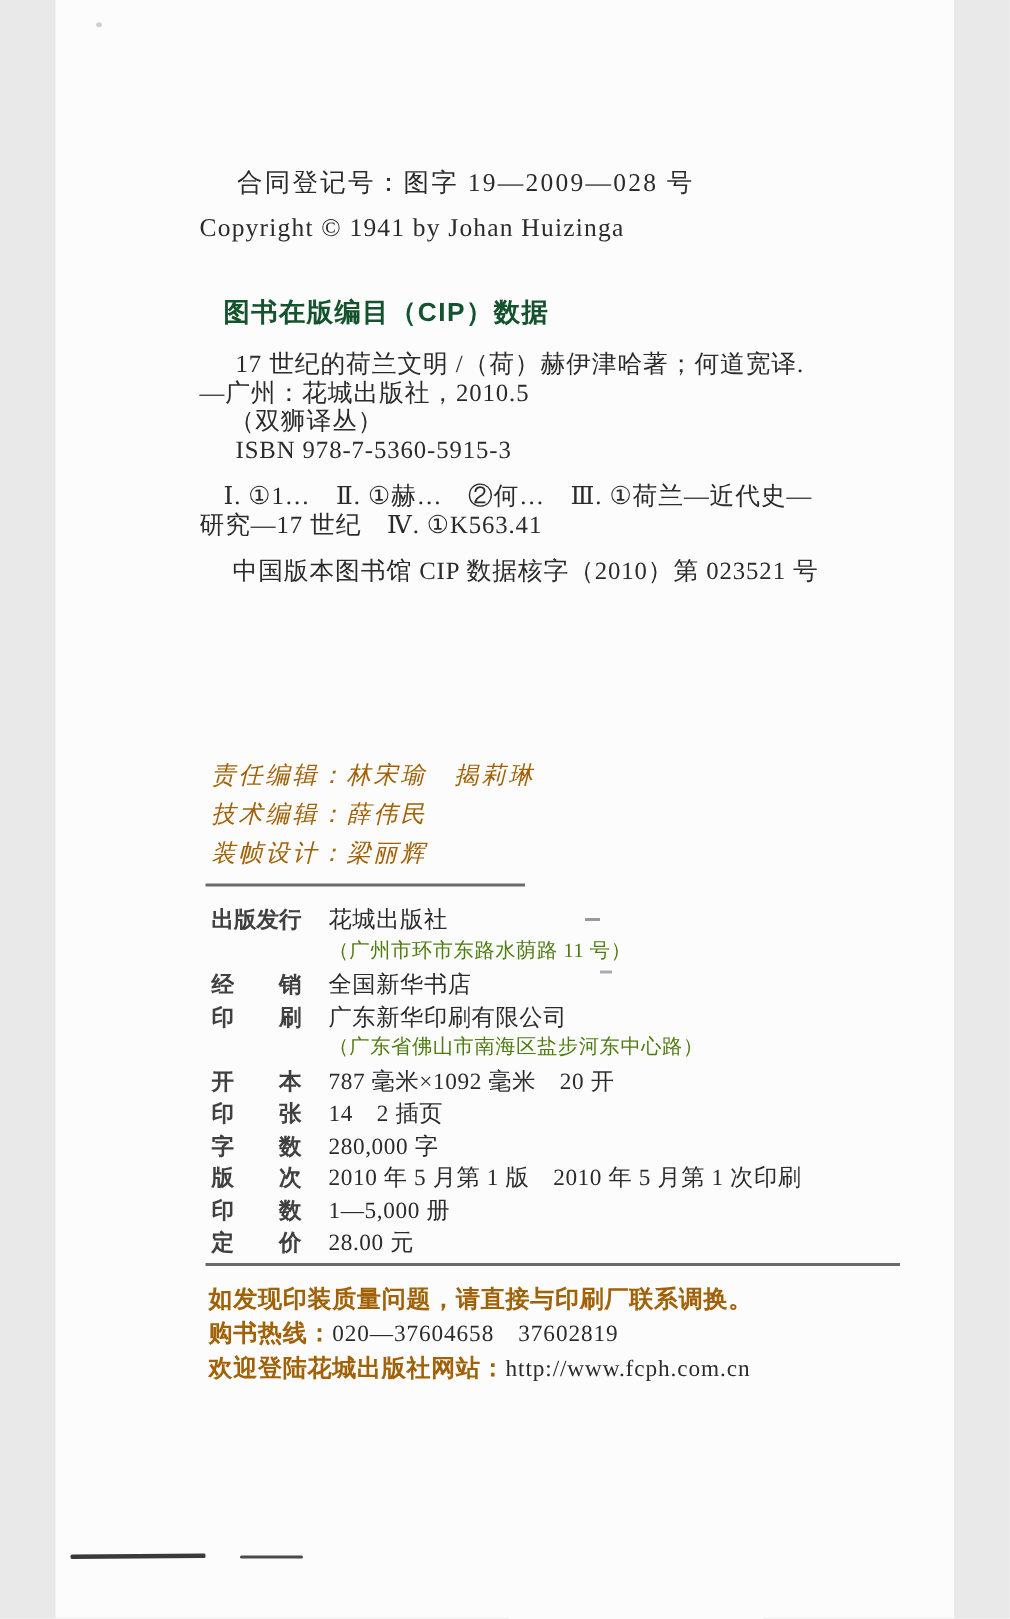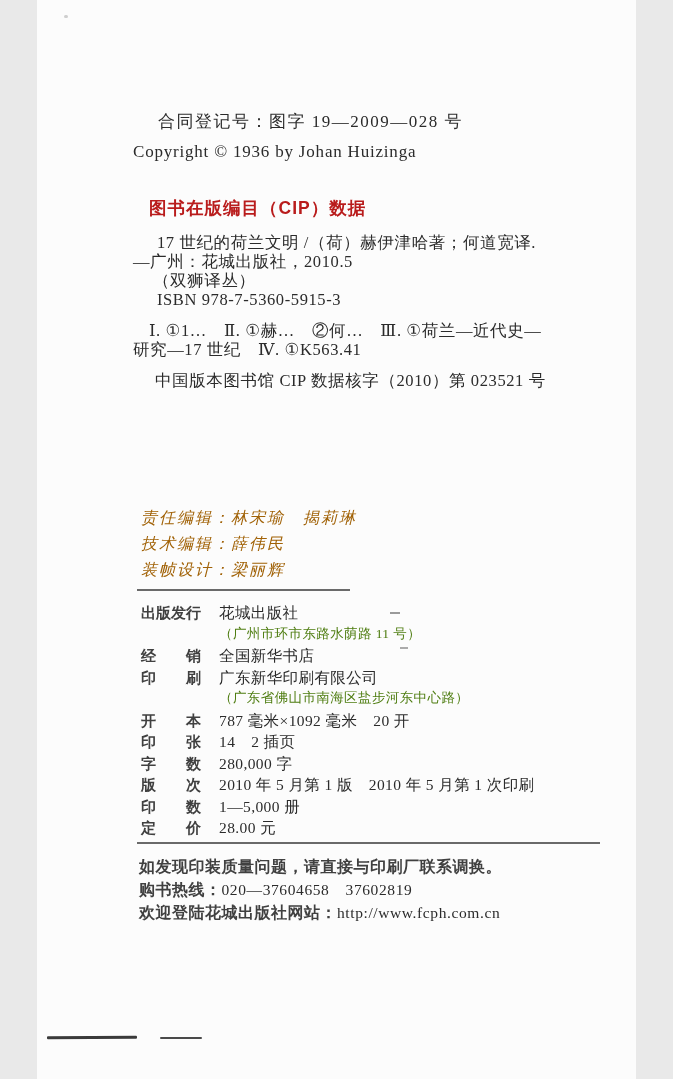--- a/index.html
+++ b/index.html
@@ -13,21 +13,21 @@
     font-family:"Liberation Serif","DejaVu Serif",serif;
   }
   .abs{position:absolute;}
   
   .reg-line{left:121px;top:110px;font-size:17px;letter-spacing:1.5px;}
   .copyright-line{left:96px;top:142px;font-size:17px;letter-spacing:0.8px;}
   
   .cip-heading{
     left:112px;top:196px;font-size:17.5px;font-weight:bold;
     font-family:"Liberation Sans","DejaVu Sans",sans-serif;
-    letter-spacing:1px;color:#b91c1c;
+    letter-spacing:1px;color:#14532d;
   }
   .cip-block{left:96px;top:233px;font-size:16.5px;line-height:19px;letter-spacing:0.6px;}
   .cip-line1{padding-left:24px;}
   .cip-line3{padding-left:20px;}
   .cip-line4{padding-left:24px;}
   .class-block{left:96px;top:321px;font-size:16.5px;line-height:19px;letter-spacing:0.6px;}
   .class-line1{padding-left:16px;}
   .record-line{left:118px;top:370px;font-size:16.5px;letter-spacing:0.6px;}
   
   .staff-block{left:104px;top:505px;font-size:16px;line-height:26px;font-style:italic;letter-spacing:2px;color:#a16207;}
@@ -43,39 +43,39 @@
     font-family:Liberation Sans, sans-serif;
     font-weight:bold;font-size:15px;color:#404040;white-space:nowrap;
   }
   .pub-value{font-size:15.5px;letter-spacing:0.4px;white-space:nowrap;}
   .pub-row-note{display:grid;grid-template-columns:78px 1fr;height:21.5px;align-items:baseline;}
   .pub-note{font-size:13.5px;letter-spacing:0.4px;color:#4d7c0f;white-space:nowrap;}
   
   .footer-block{left:102px;top:855px;line-height:23px;}
   .footer-bold{
     font-family:"Liberation Sans","DejaVu Sans",sans-serif;
-    font-weight:bold;font-size:16px;color:#404040;letter-spacing:0.5px;
+    font-weight:bold;font-size:16px;color:#a16207;letter-spacing:0.5px;
   }
   .footer-serif{font-size:15.5px;font-weight:normal;font-family:"Liberation Serif","DejaVu Serif",serif;letter-spacing:0.6px;}
   
   .speck-topleft{left:27px;top:15px;width:4px;height:3px;background:#cfcfcf;border-radius:2px;}
   .speck-dash-1{left:353px;top:612px;width:10px;height:2px;background:#9a9a9a;}
   .speck-dash-2{left:363px;top:647px;width:8px;height:2px;background:#ababab;}
   .smudge-1{left:10px;top:1036px;width:90px;height:3px;background:#3a3a3a;transform:rotate(-0.4deg);border-radius:1px;}
   .smudge-2{left:123px;top:1037px;width:42px;height:2px;background:#4a4a4a;border-radius:1px;}
 </style>
 </head>
 <body>
 
 <div class="page">
 
   <div class="abs speck-topleft"></div>
 
   <div class="abs reg-line">合同登记号：图字 19—2009—028 号</div>
-  <div class="abs copyright-line">Copyright © 1936 by Johan Huizinga</div>
+  <div class="abs copyright-line">Copyright © 1941 by Johan Huizinga</div>
 
   <div class="abs cip-heading">图书在版编目（CIP）数据</div>
 
   <div class="abs cip-block">
     <div class="cip-line1">17 世纪的荷兰文明 /（荷）赫伊津哈著；何道宽译.</div>
     <div class="cip-line2">—广州：花城出版社，2010.5</div>
     <div class="cip-line3">（双狮译丛）</div>
     <div class="cip-line4">ISBN 978-7-5360-5915-3</div>
   </div>
 

